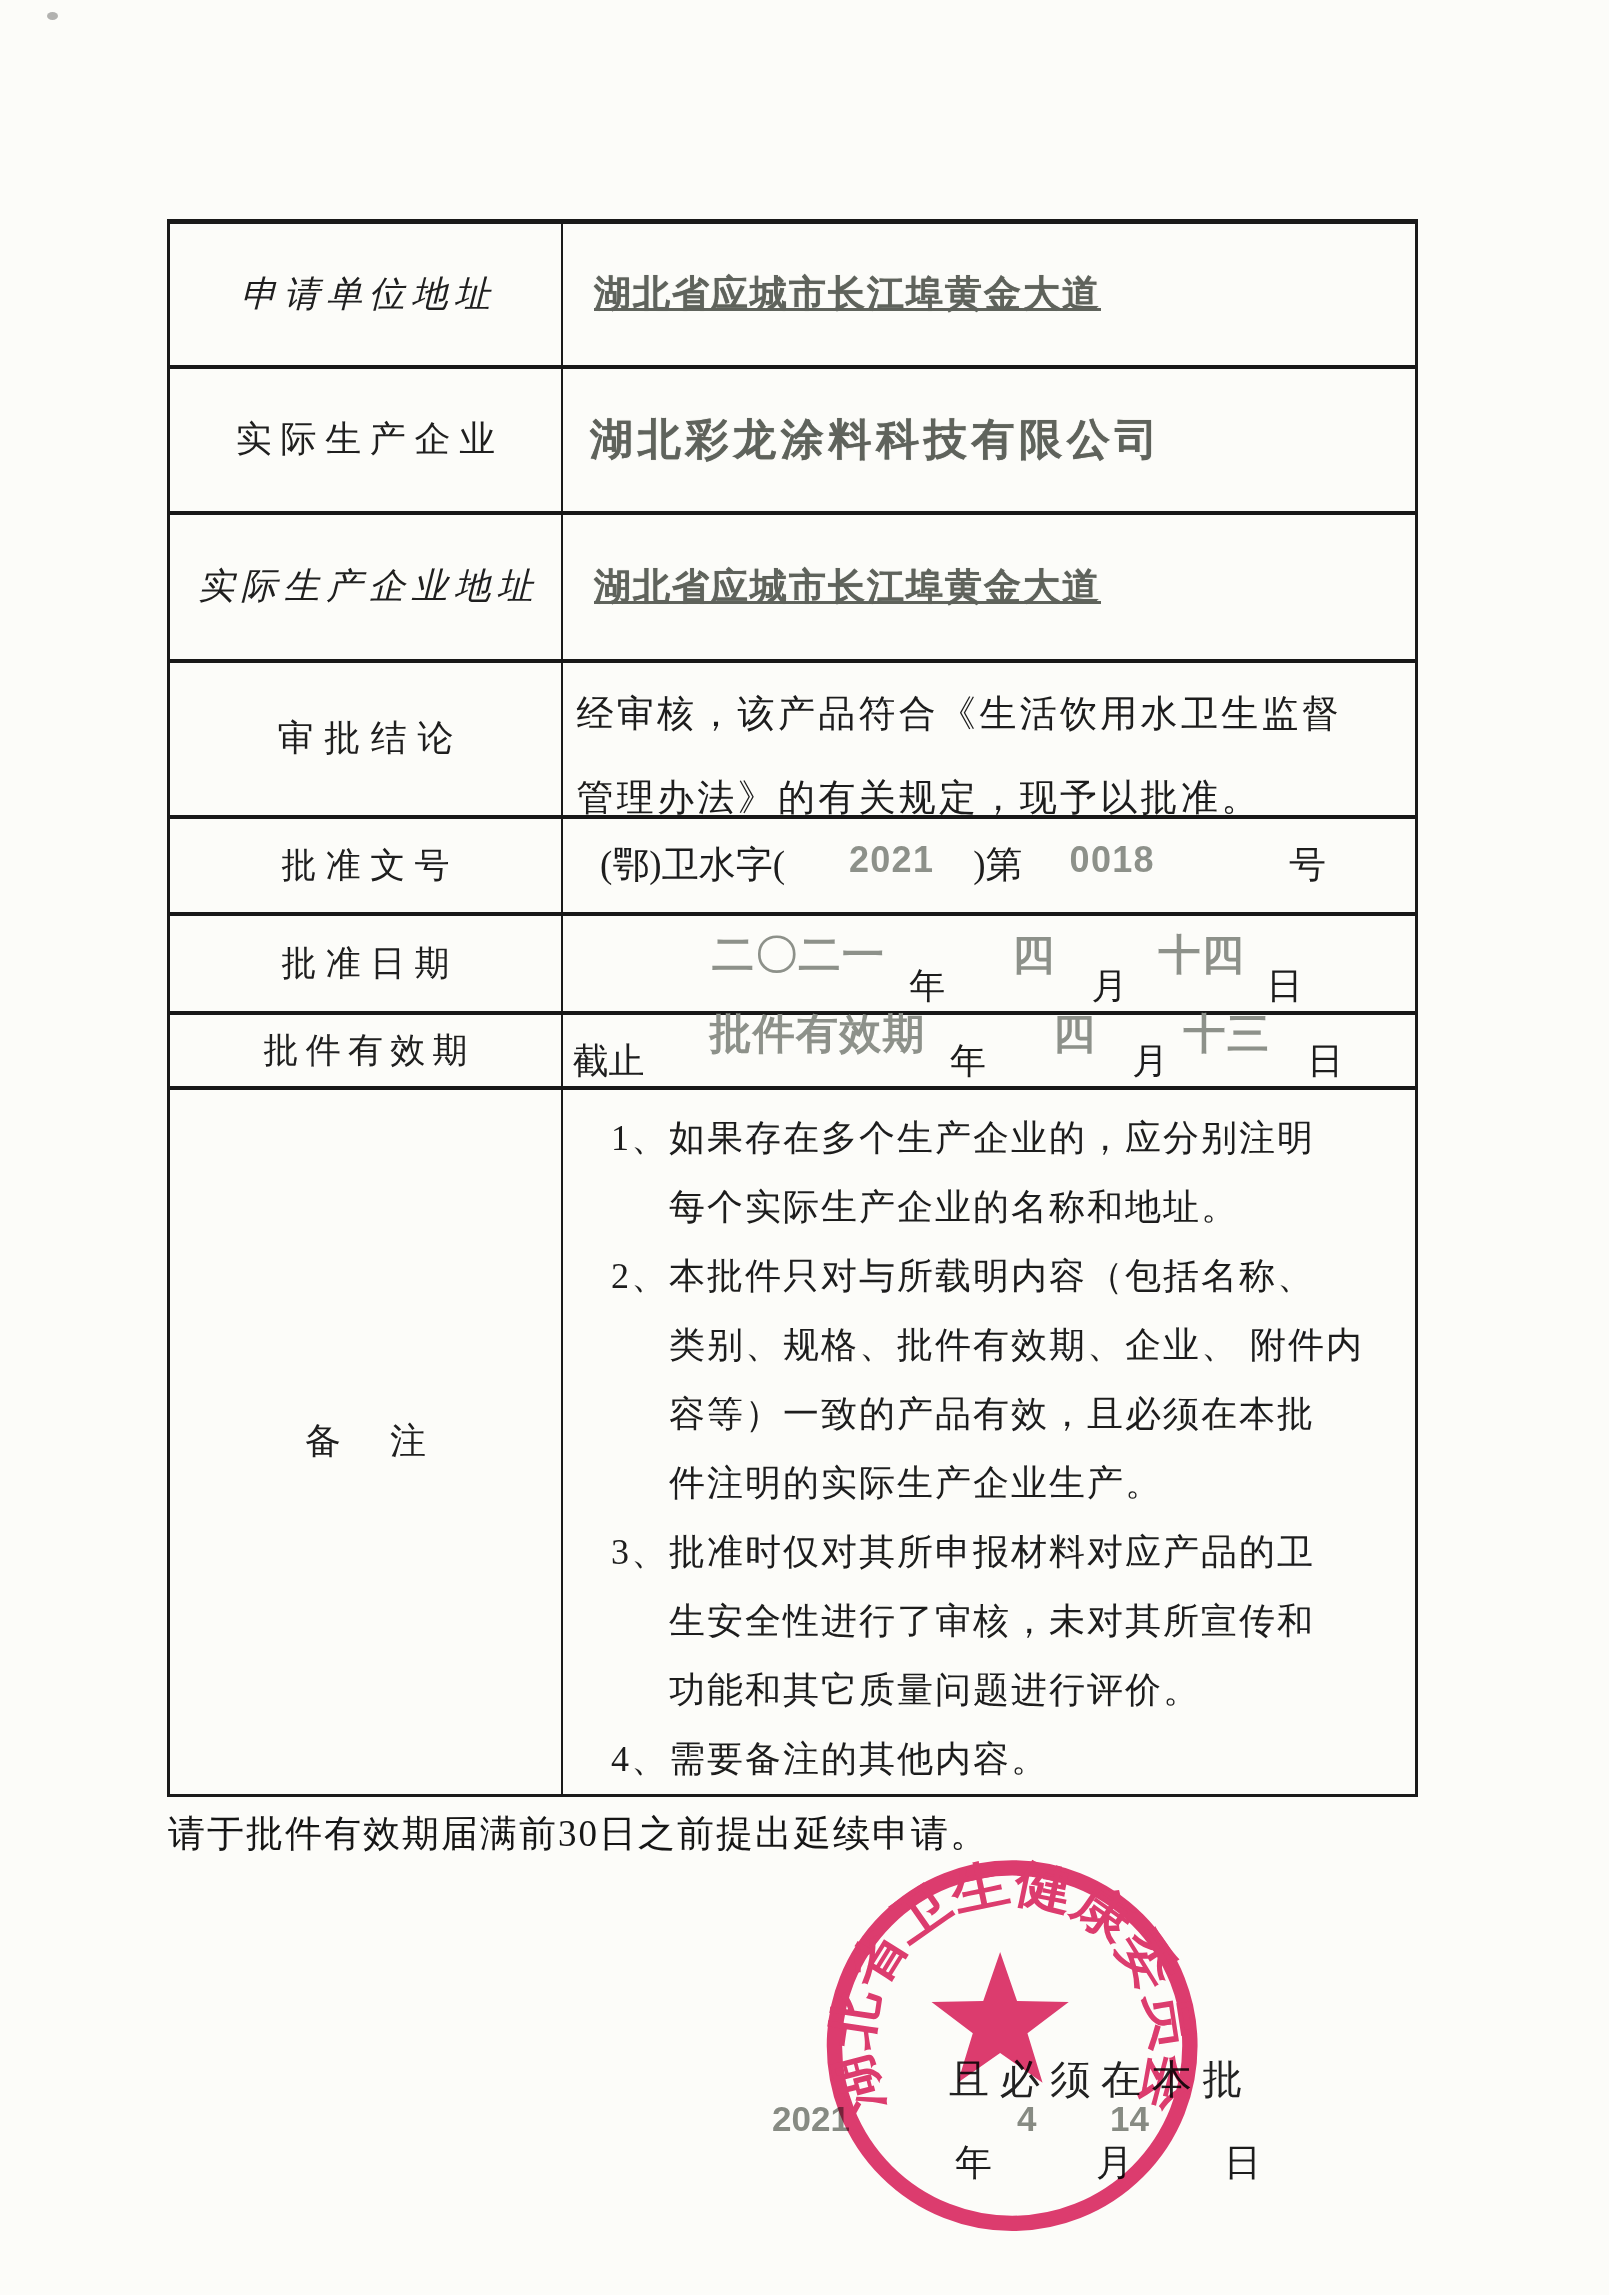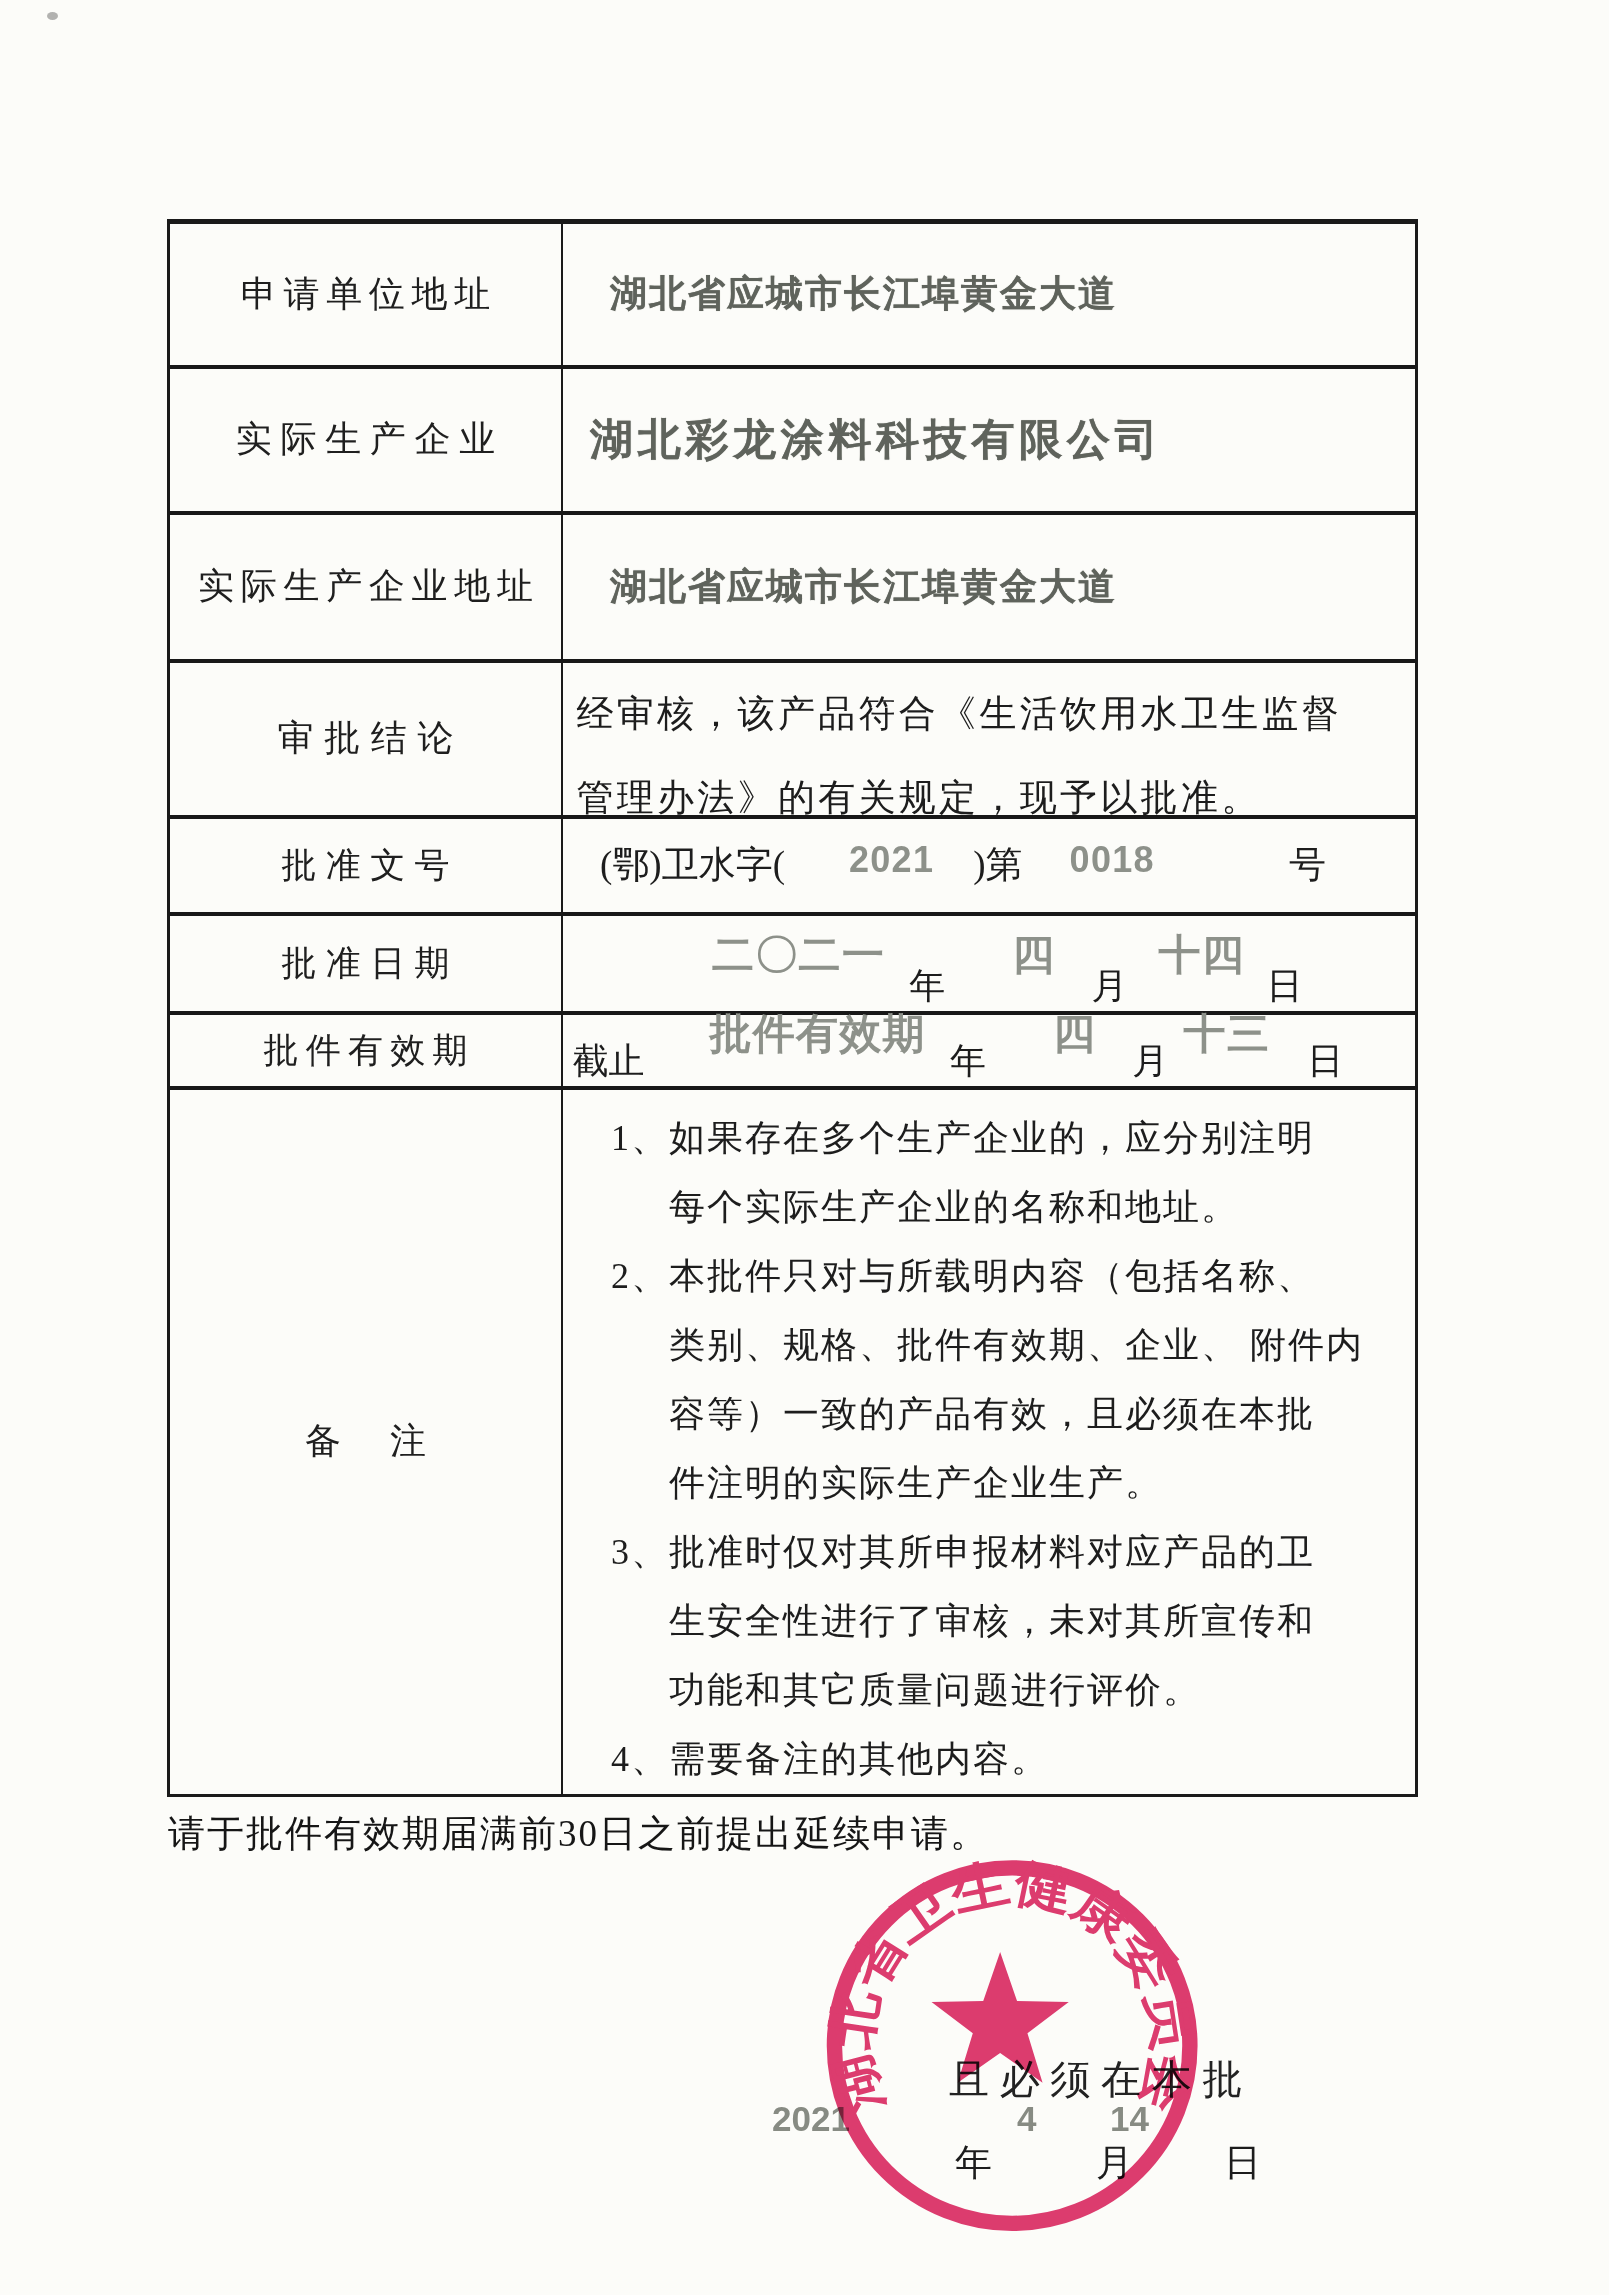--- a/index.html
+++ b/index.html
@@ -29,34 +29,34 @@
   .row{display:flex;box-sizing:border-box;border-bottom:4px solid #181818;}
   .row.last{border-bottom:none;flex:1;}
   .cell{box-sizing:border-box;}
   .label-cell{
     width:393px;border-right:2.7px solid #1a1a1a;
     display:flex;align-items:center;justify-content:center;
     flex-shrink:0;
   }
   .value-cell{flex:1;position:relative;}
   .label-text{font-size:36px;color:#1f1f1f;white-space:nowrap;}
-  .ls10{letter-spacing:6.7px;margin-right:-6.7px;}
+  .ls10{letter-spacing:6.7px;margin-right:-6.7px;font-style:italic;}
   .ls13{letter-spacing:8.7px;margin-right:-8.7px;}
   .ls16{letter-spacing:10.7px;margin-right:-10.7px;}
   .ls14{font-size:35px;letter-spacing:9.4px;margin-right:-9.4px;}
   .ls11{font-size:35px;letter-spacing:7.3px;margin-right:-7.3px;}
 
   
   .v-flex{display:flex;align-items:center;height:100%;}
   .print-gray{
     font-family:"Liberation Sans", sans-serif;
     font-weight:bold;color:#5f635c;
     text-shadow:0 0 0.7px #7a7e76;
   }
-  .v-addr{font-size:37px;letter-spacing:2px;padding-left:47px;}
+  .v-addr{font-size:37px;letter-spacing:2px;padding-left:31px;text-decoration:underline;}
   .v-company{font-size:43px;letter-spacing:4.7px;padding-left:27px;}
 
   
   .conclusion{padding:9.4px 0 0 13.4px;font-size:37px;letter-spacing:3.3px;line-height:84px;}
 
   
   .num-row{display:flex;align-items:center;height:100%;font-size:37px;white-space:nowrap;}
   .fill{
     font-family:"Liberation Sans", sans-serif;
     color:#8d918a;font-weight:bold;letter-spacing:1.3px;

